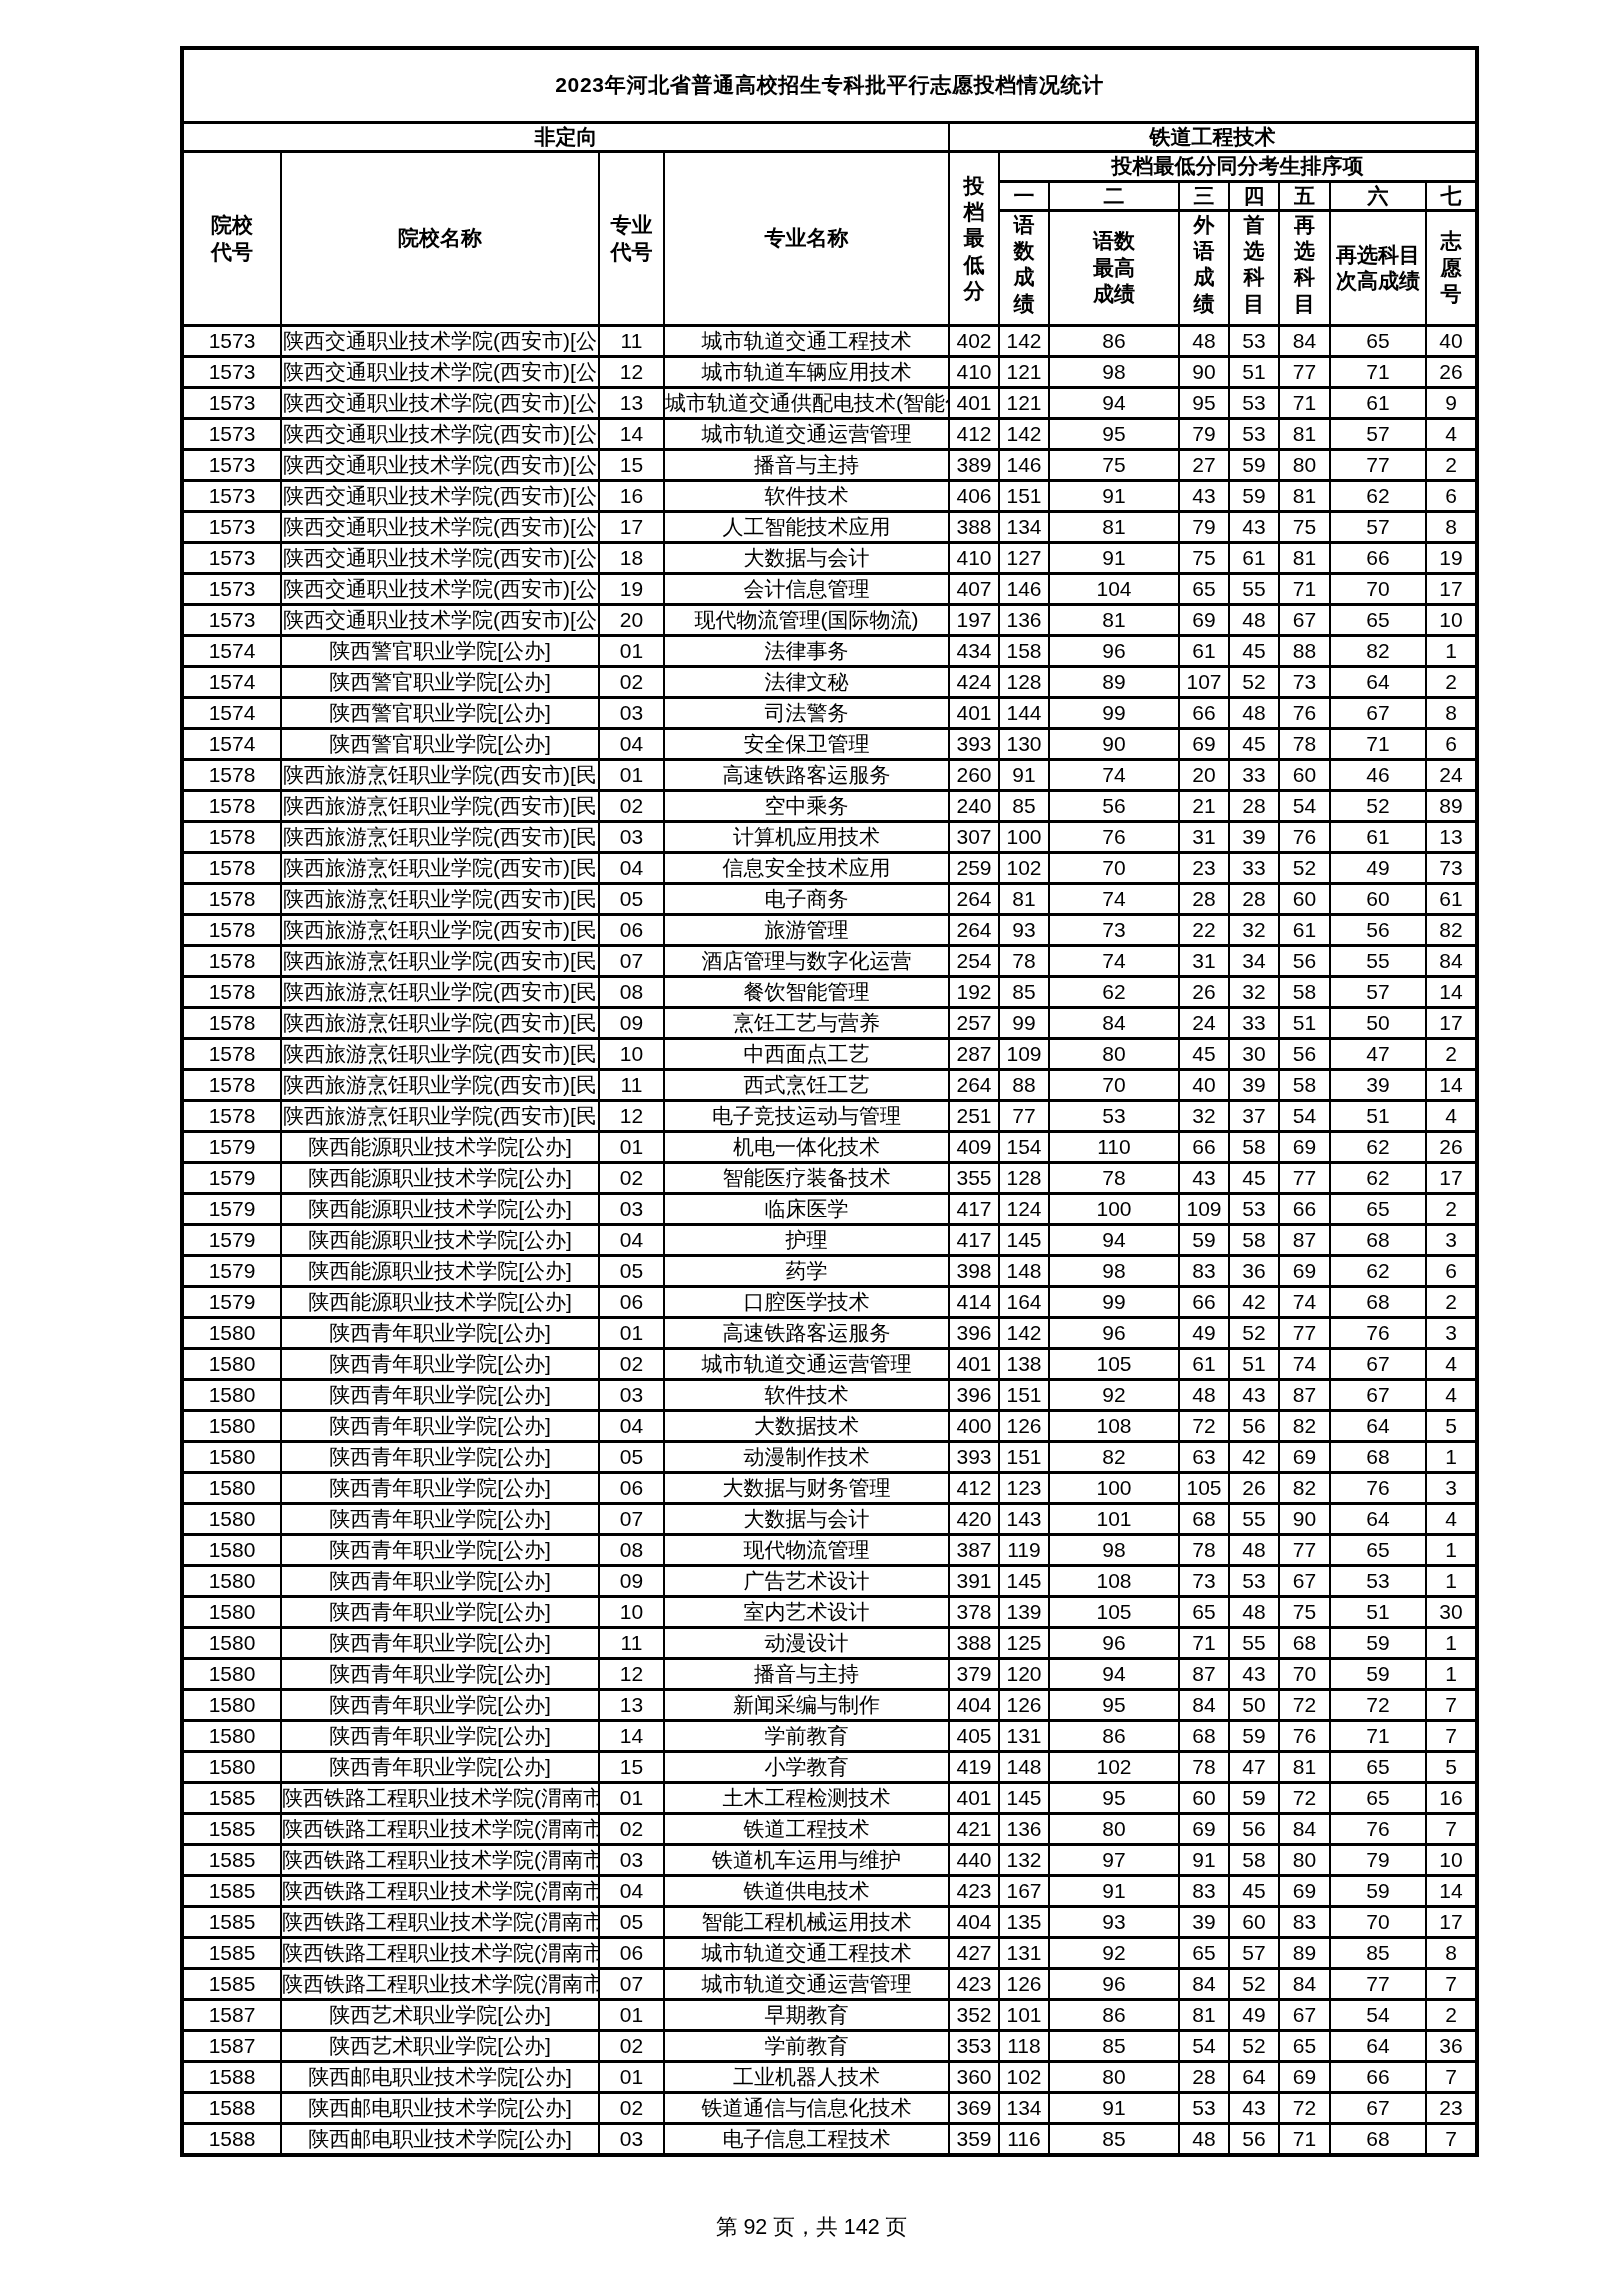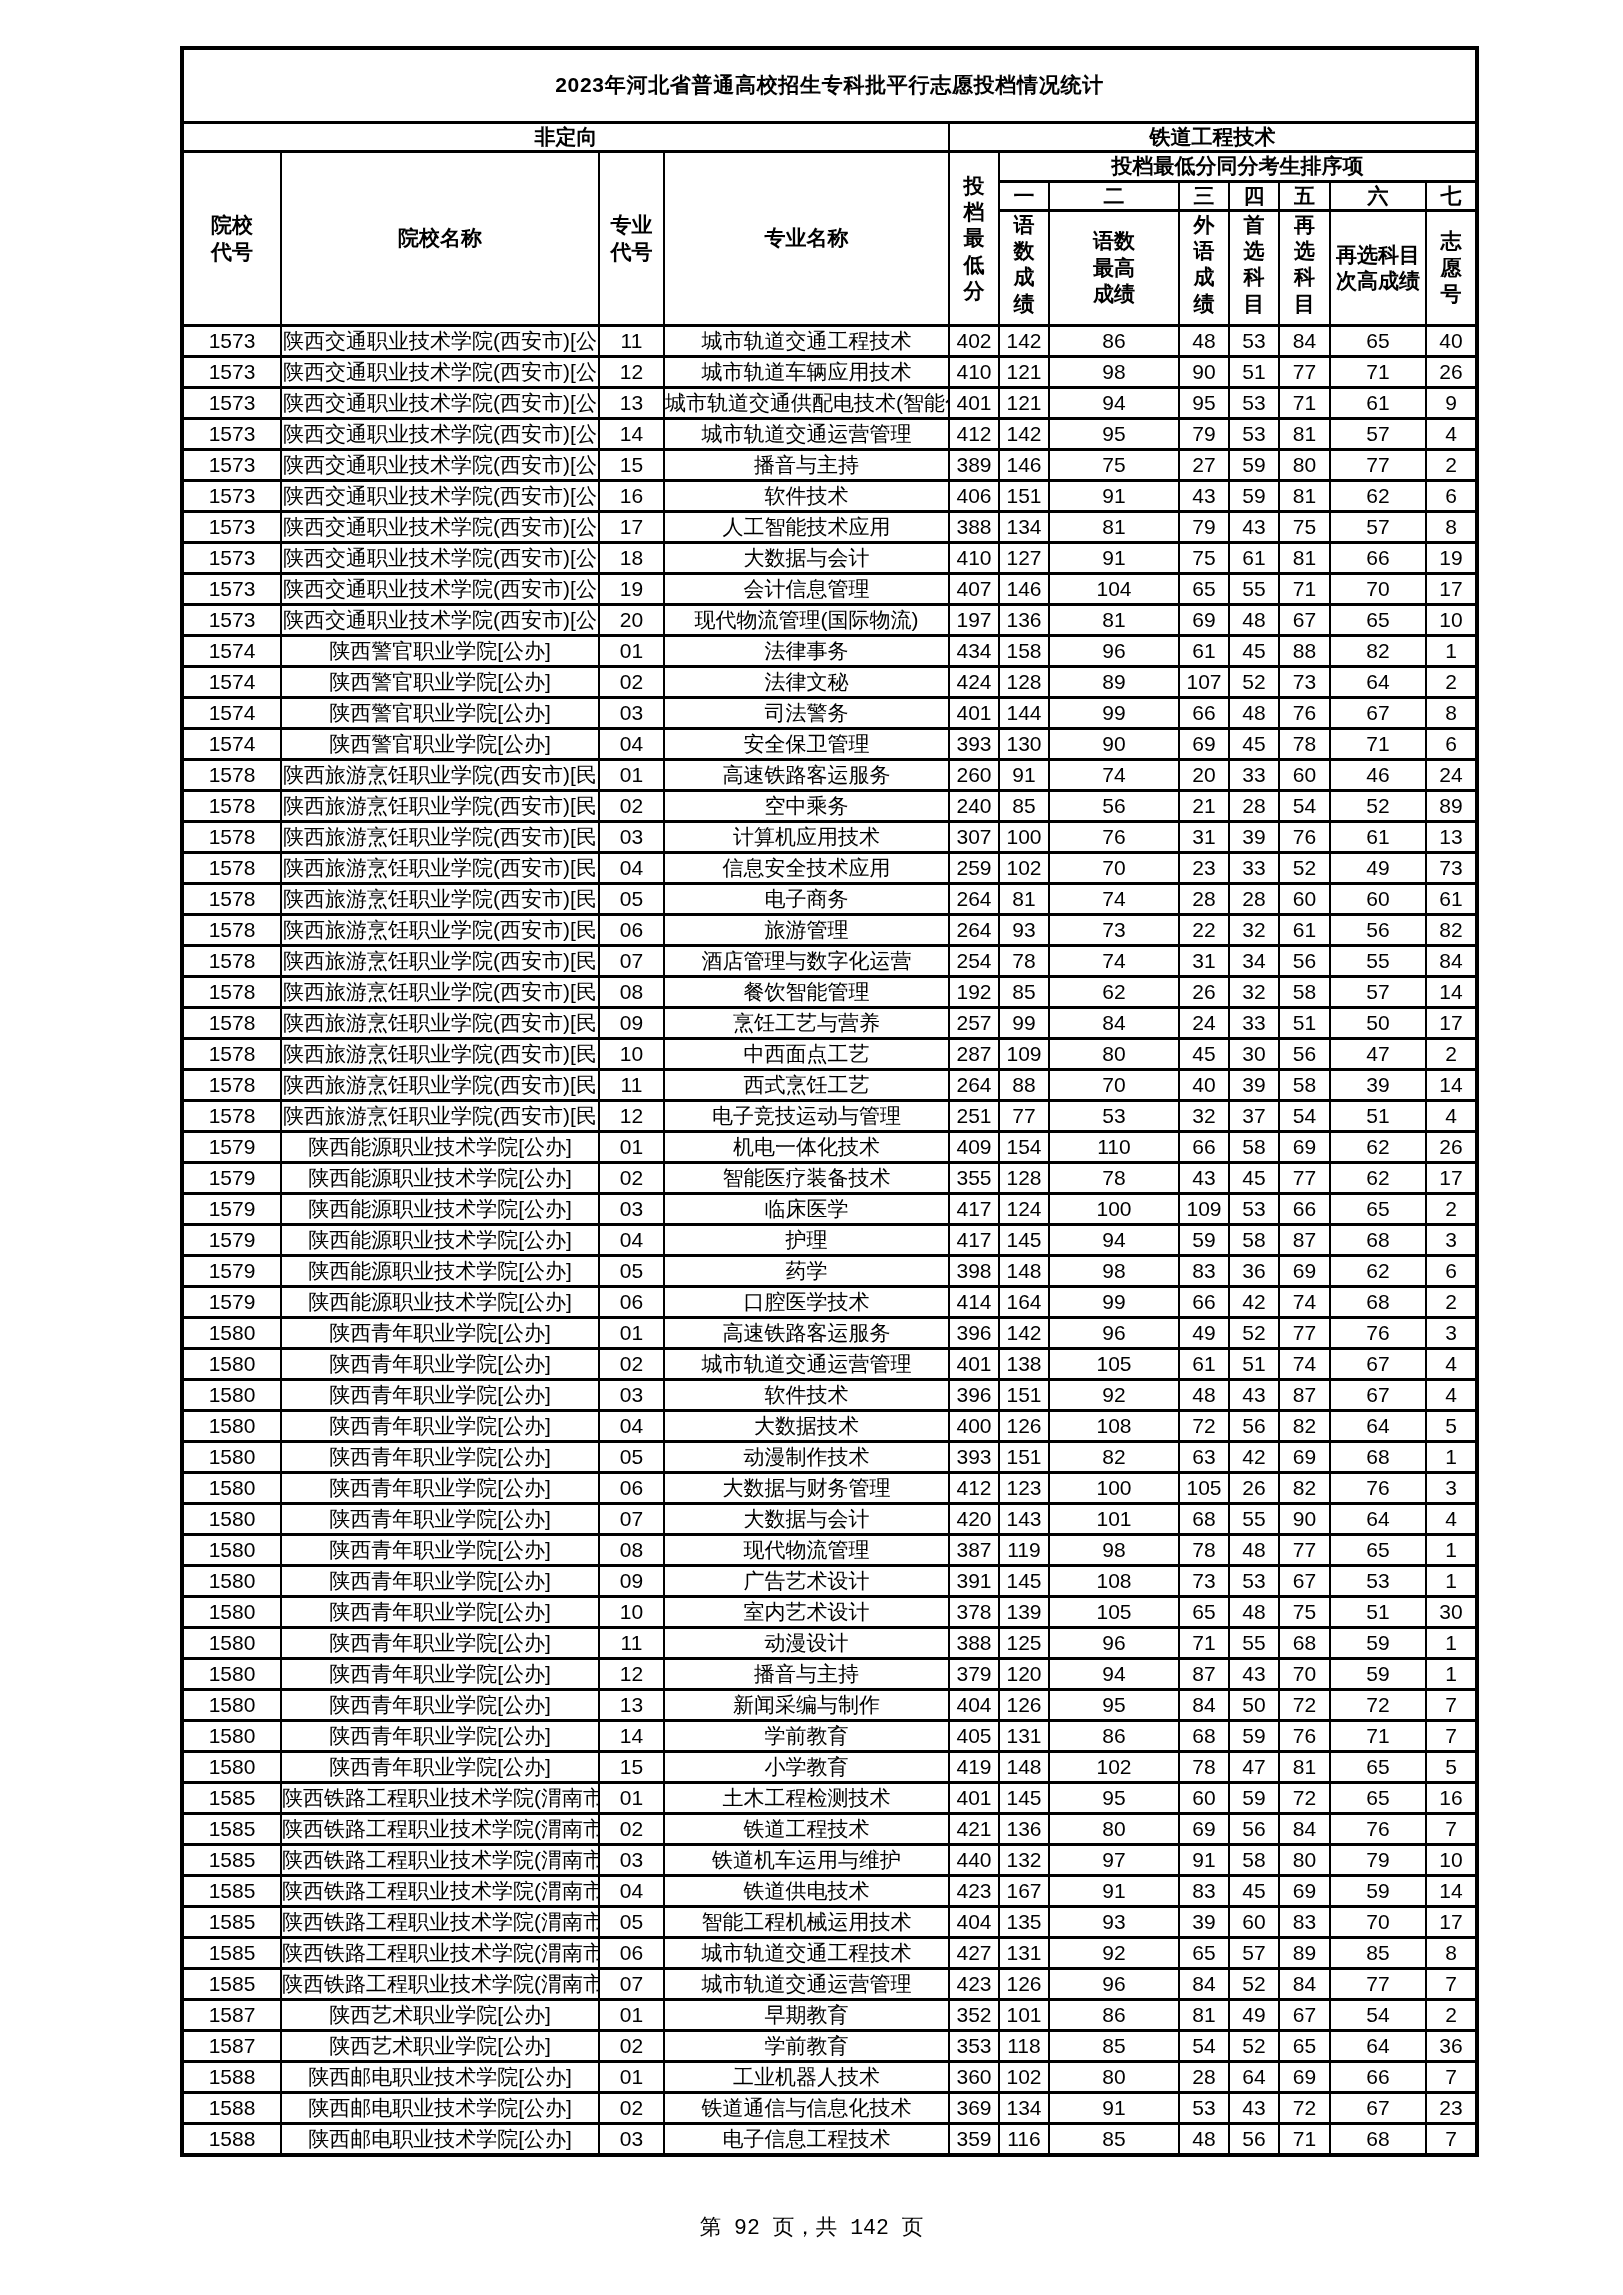--- a/index.html
+++ b/index.html
@@ -49,21 +49,20 @@
     height: 28px;
     white-space: nowrap;
     line-height: 1;
   }
   .page-footer {
     position: absolute;
     left: 0; top: 2212px;
     width: 1623px;
     text-align: center;
     font-size: 21.5px;
-    font-family: Liberation Mono, monospace;
   }
 </style>
 </head>
 <body>
 
 <div class="table-wrap">
   <table class="stat">
     <colgroup>
       <col style="width:99px">
         <col style="width:318px">

